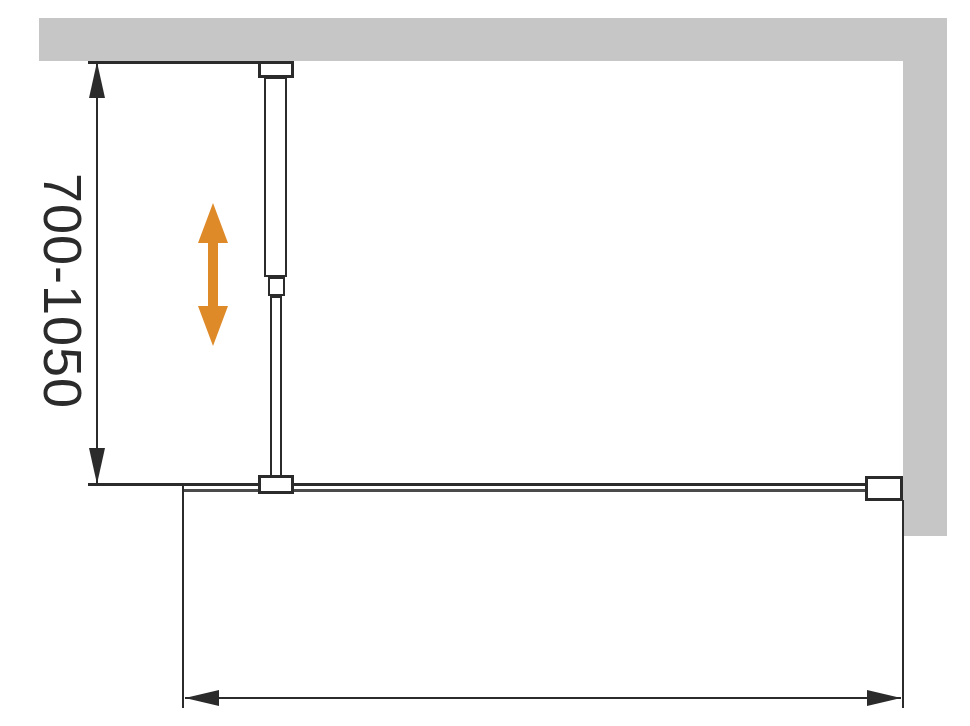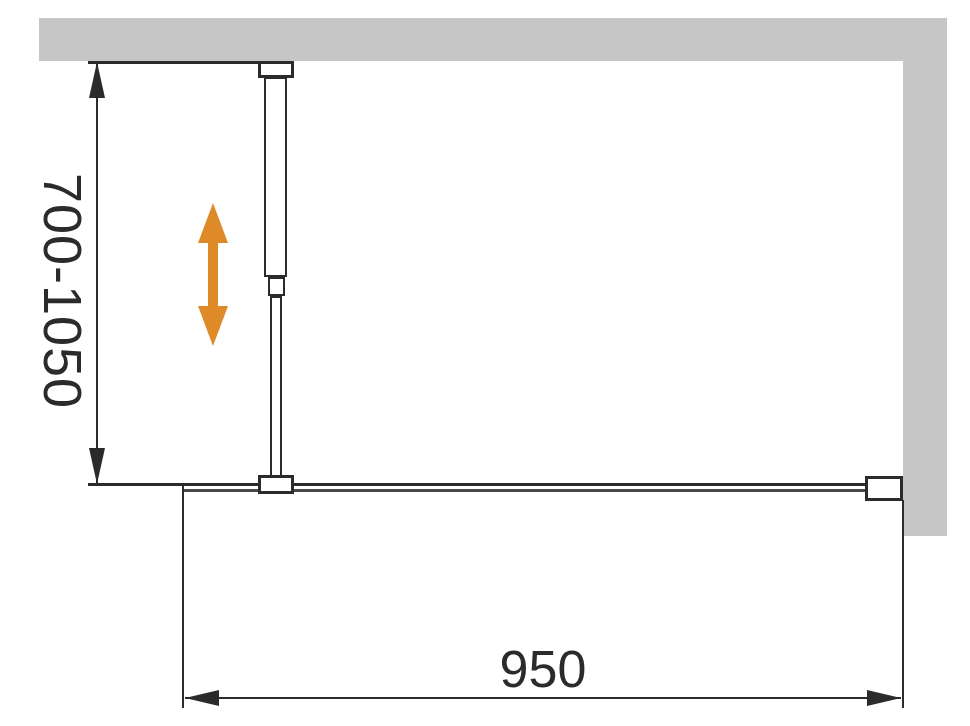--- a/index.html
+++ b/index.html
@@ -133,15 +133,14 @@
     <div class="head-down"></div>
   </div>
 
   <div class="hw wall-profile"></div>
 
   <div class="vline ext-line-left"></div>
   <div class="vline ext-line-right"></div>
   <div class="hline hdim-line"></div>
   <div class="arrow hdim-arrow-left"></div>
   <div class="arrow hdim-arrow-right"></div>
-  <div class="hdim-label">950</div>
 
 </div>
 
 </body></html>

